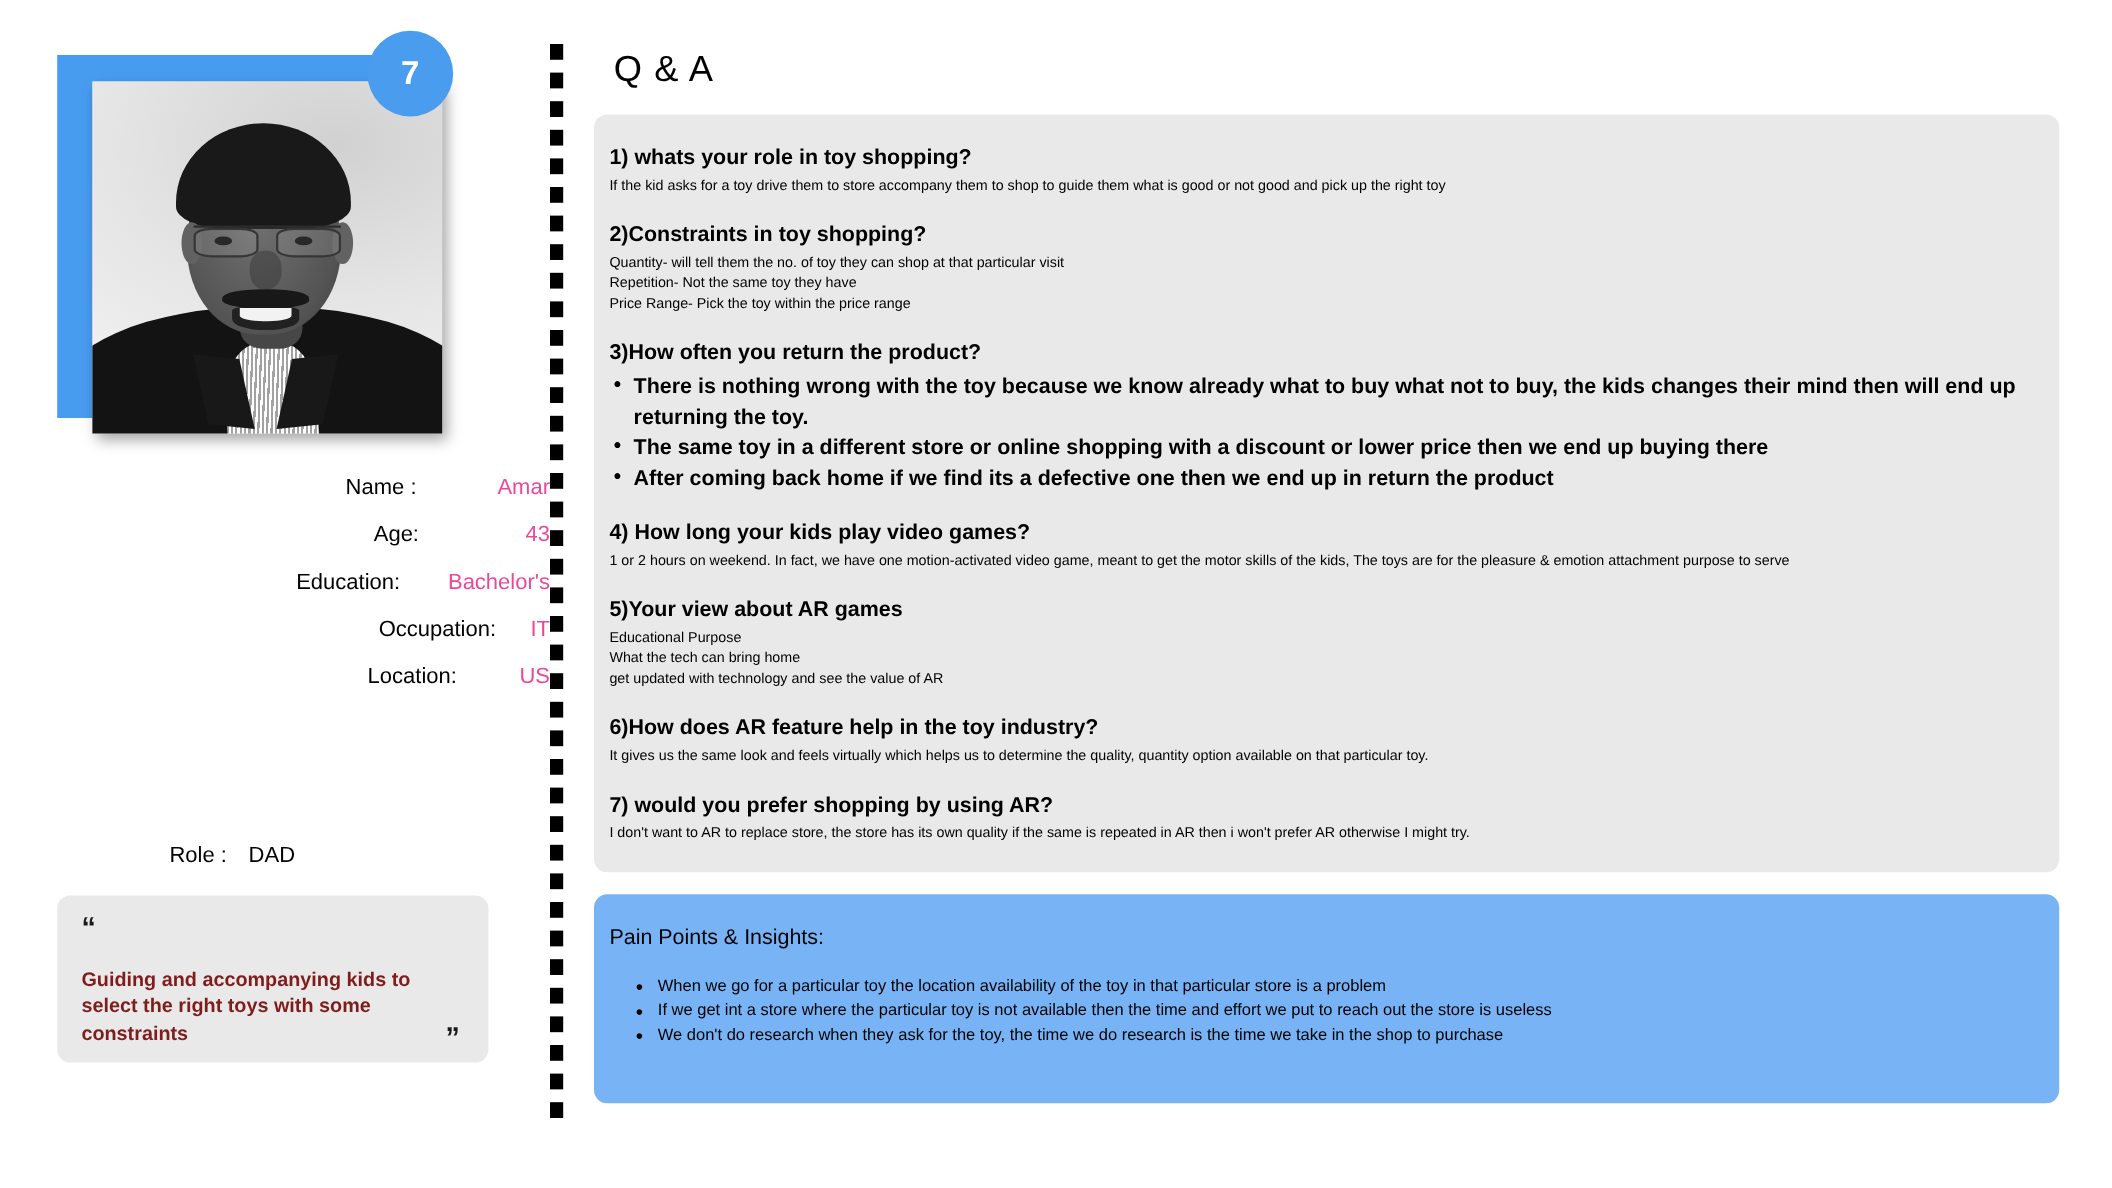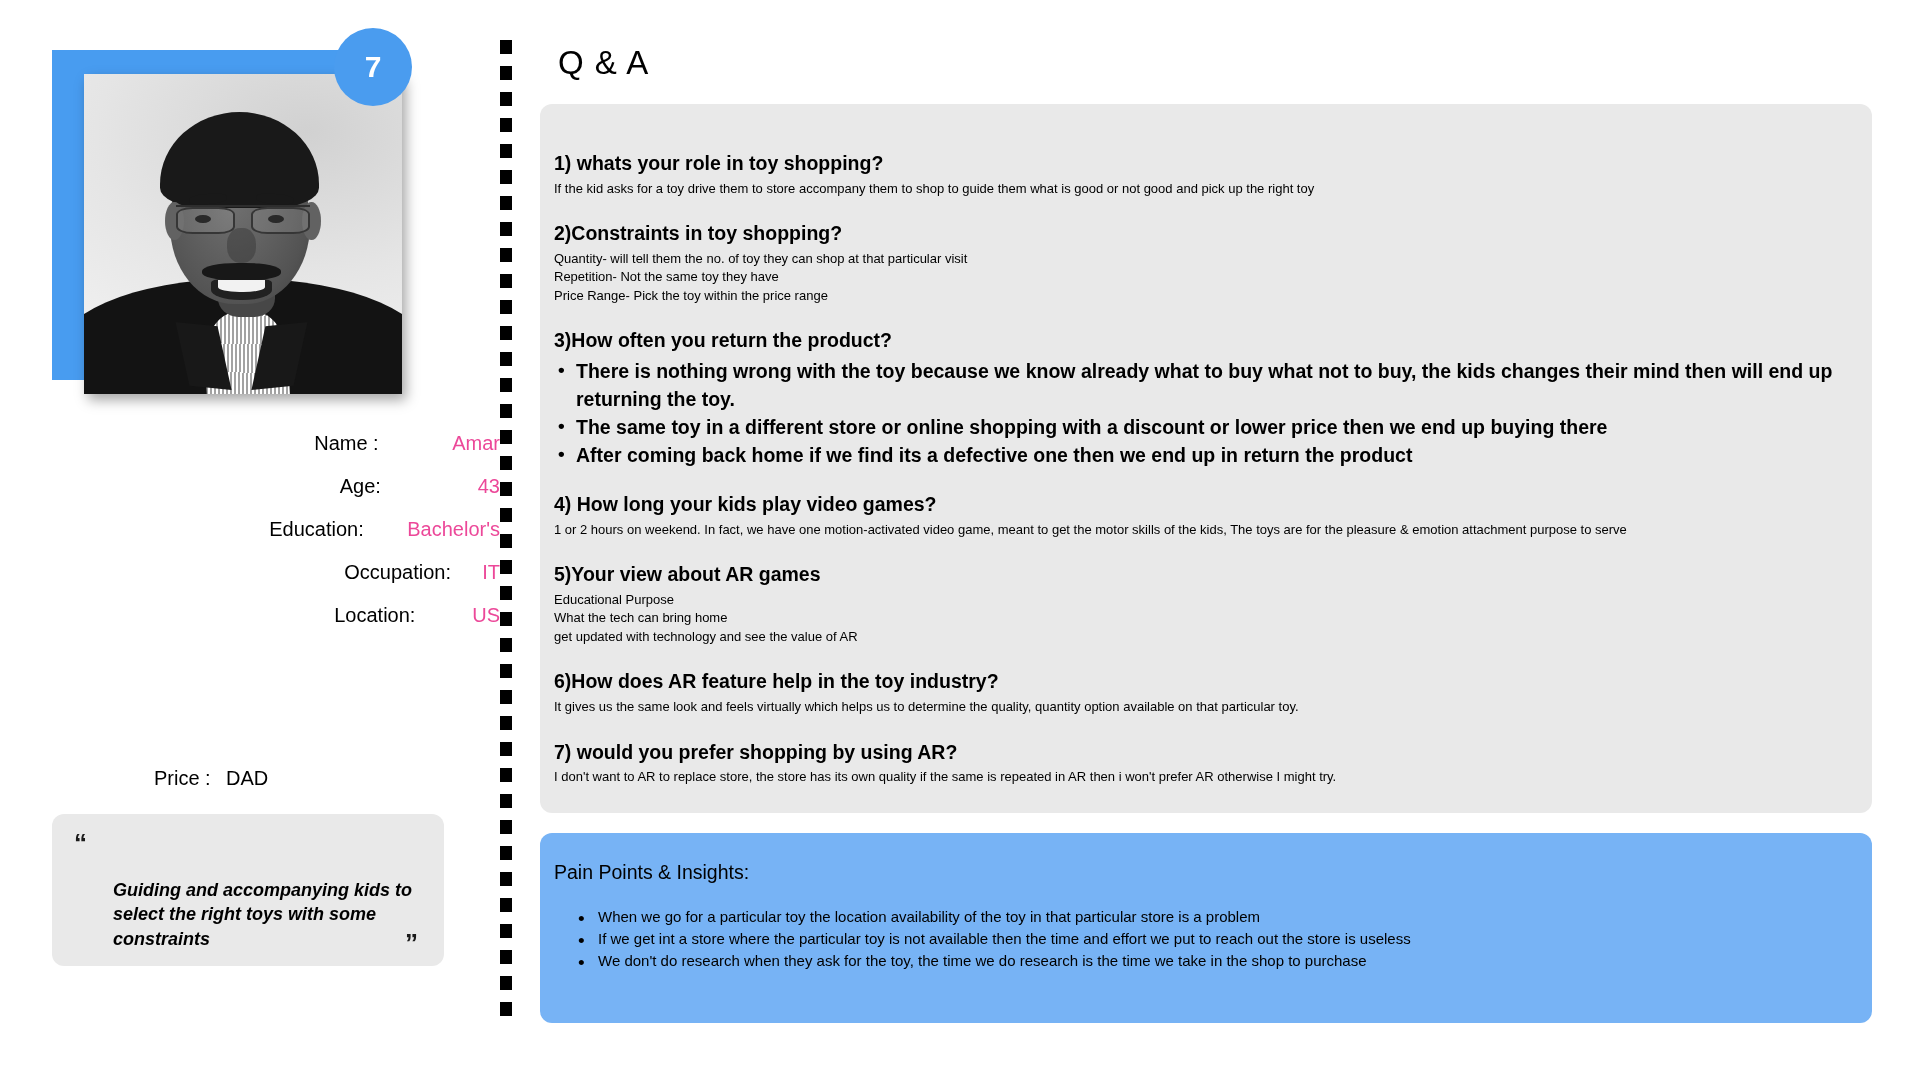--- a/index.html
+++ b/index.html
@@ -269,25 +269,23 @@
   }
   .quote-open {
     font-size: 26px;
     font-weight: 700;
     line-height: 1;
     color: #1a1a1a;
   }
   .quote-text {
     margin-top: 22px;
     font-size: 18px;
-    font-style: italic;
     font-weight: 700;
     line-height: 1.35;
-    color: #000000;
-    margin-left: 39px;
+    color: #7f1d1d;
   }
   .quote-close {
     position: absolute;
     right: 26px;
     bottom: 10px;
     font-size: 26px;
     font-weight: 700;
     line-height: 1;
     color: #1a1a1a;
   }
@@ -317,21 +315,21 @@
     letter-spacing: 1px;
     margin: 0 0 22px 18px;
   }
 
   .qa-card {
     background: #e9e9e9;
     border-radius: 12px;
     padding: 26px 14px 26px 14px;
   }
 
-  .qa-block { margin-bottom: 22px; margin-top: 20px; }
+  .qa-block { margin-bottom: 22px; }
   .qa-block:last-child { margin-bottom: 0; }
 
   .qa-q {
     font-size: 19.5px;
     font-weight: 700;
     line-height: 1.42;
     margin-bottom: 2px;
   }
   .qa-a {
     font-size: 13px;
@@ -445,21 +443,21 @@
         <span class="detail-label">Occupation:</span>
         <span class="detail-value">IT</span>
       </div>
       <div class="detail-row">
         <span class="detail-label">Location:</span>
         <span class="detail-value">US</span>
       </div>
     </div>
 
     <div class="role-row">
-      <span class="role-label">Price :</span>
+      <span class="role-label">Role :</span>
       <span class="role-value">DAD</span>
     </div>
 
     <div class="quote-card">
       <div class="quote-open">“</div>
       <div class="quote-text">Guiding and accompanying kids to select the right toys with some constraints</div>
       <div class="quote-close">”</div>
     </div>
 
   </aside>

